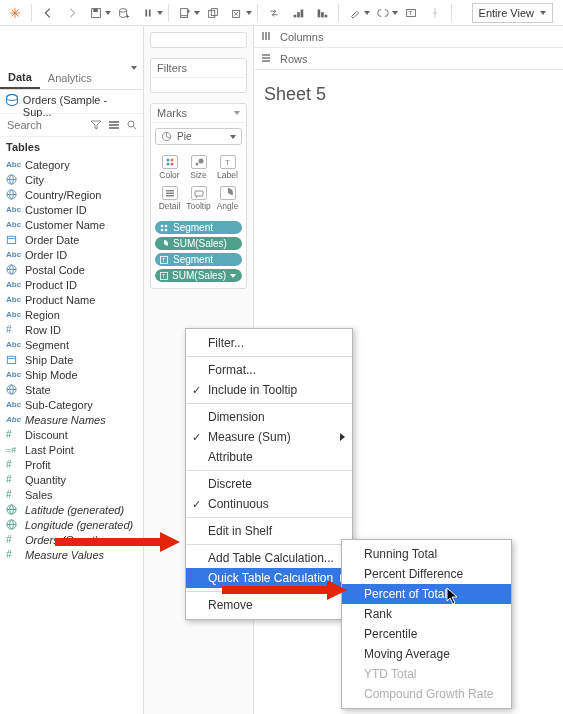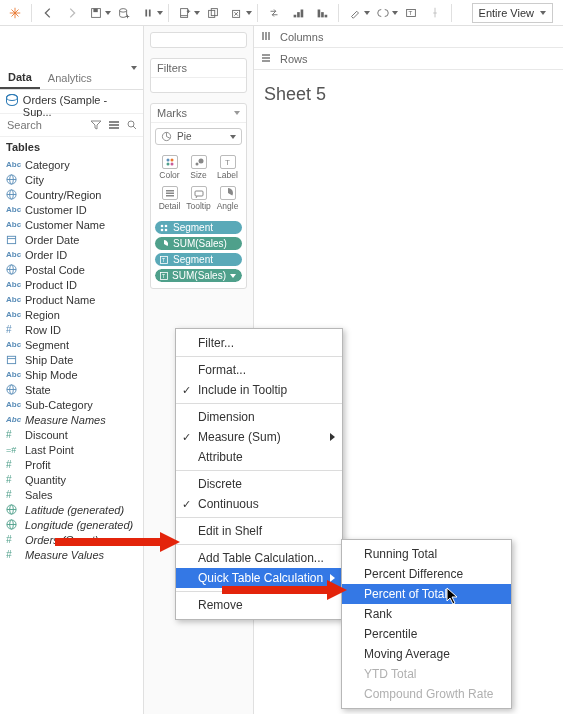--- a/index.html
+++ b/index.html
@@ -584,21 +584,21 @@
             <rect x="2" y="2" width="8" height="2" fill="#999"></rect>
             <rect x="2" y="5" width="8" height="2" fill="#999"></rect>
             <rect x="2" y="8" width="8" height="2" fill="#999"></rect>
           </svg></div>
       <div class="rlabel">Rows</div>
     </div>
     <div class="sheetname">Sheet 5</div>
   </div>
 </div>
 
-<div class="menu" id="ctxmenu" style="left:175px; top:328px;">
+<div class="menu" id="ctxmenu" style="left:185px; top:328px;">
     <div class="mitem">Filter...</div>
     <div class="msep"></div>
     <div class="mitem">Format...</div>
     <div class="mitem checked">Include in Tooltip</div>
     <div class="msep"></div>
     <div class="mitem">Dimension</div>
     <div class="mitem checked submenu">Measure (Sum)</div>
     <div class="mitem">Attribute</div>
     <div class="msep"></div>
     <div class="mitem">Discrete</div>

